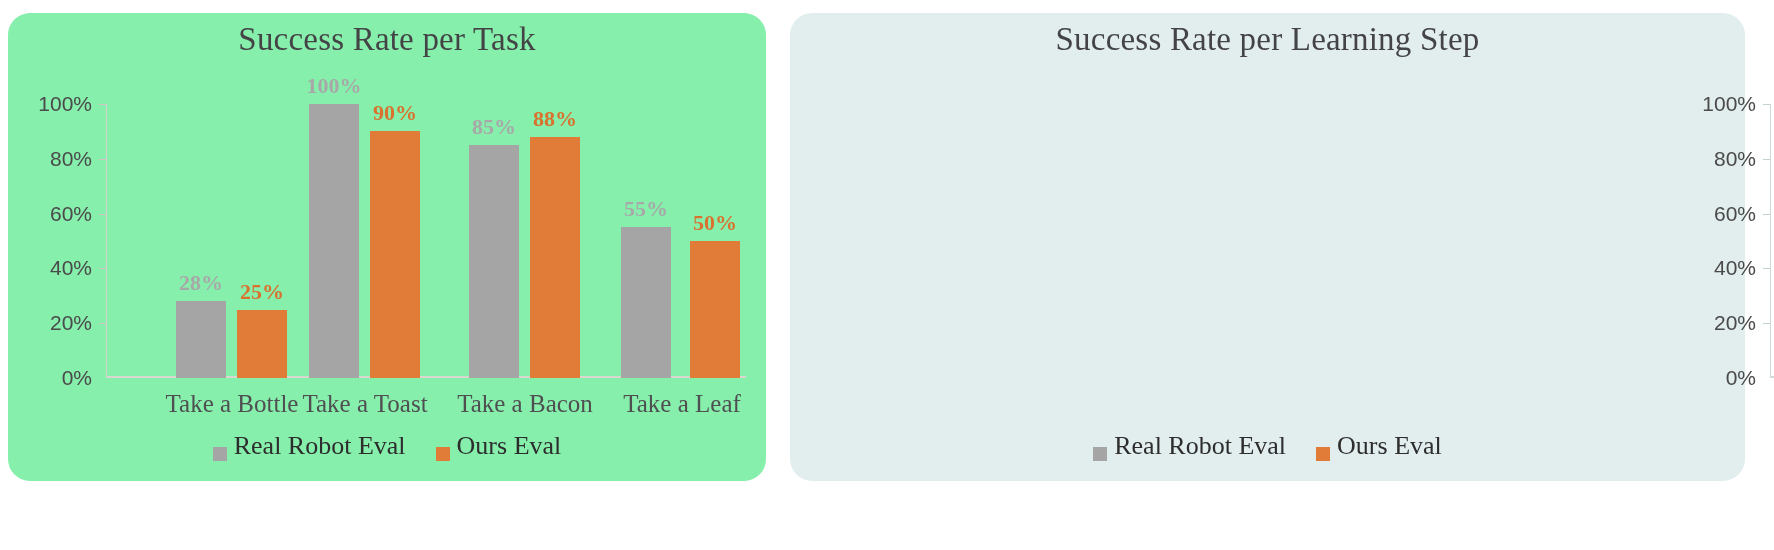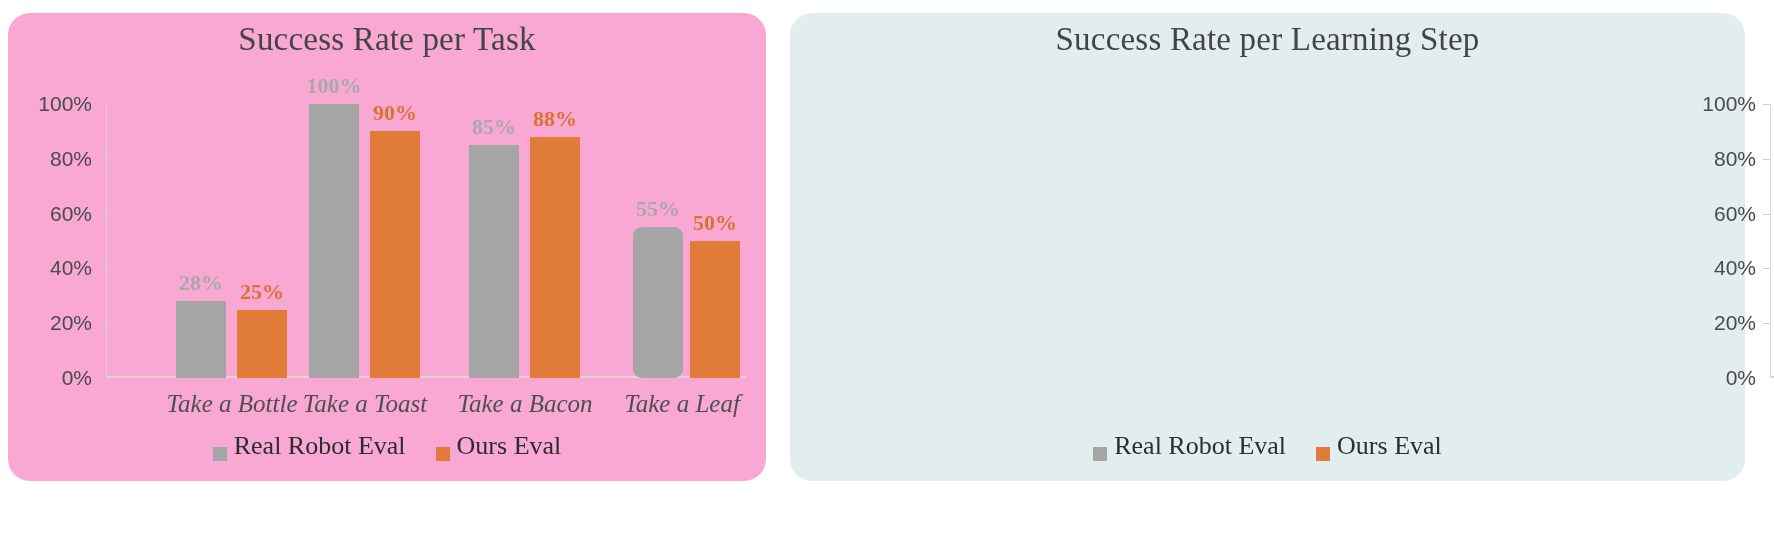--- a/index.html
+++ b/index.html
@@ -12,21 +12,21 @@
   .stage{position:relative;width:1774px;height:550px;}
 
   
   .panel{
     position:absolute;
     border-radius:22px;
     box-sizing:border-box;
   }
   #panel-task{
     left:8px;top:13px;width:758px;height:468px;
-    background:#f9a8d4;
+    background:#86efac;
   }
   #panel-step{
     left:790px;top:13px;width:955px;height:468px;
     background:#e2eeee;
   }
 
   .chart-title{
     position:absolute;left:0;right:0;top:8px;
     text-align:center;
     font-family:"Liberation Serif", serif;
@@ -89,21 +89,20 @@
     white-space:nowrap;
   }
   .lab-gray-soft{color:#a8a8a8;}
   .lab-orange{color:#d9712f;}
 
   .cat-label{
     position:absolute;
     top:100%;margin-top:12px;
     left:50%;transform:translateX(-50%);
     font-family:"Liberation Serif", serif;
-    font-style:italic;
     font-size:25px;
     color:#4f4f51;
     white-space:nowrap;
   }
 
   
   .legend{
     position:absolute;
     display:flex;
     align-items:center;
@@ -173,21 +172,21 @@
         <div class="bar gray" style="left:16px;width:50px;height:85%;">
           <span class="bar-label lab-gray-soft">85%</span>
         </div>
         <div class="bar orange" style="left:77px;width:50px;height:88%;">
           <span class="bar-label lab-orange">88%</span>
         </div>
         <span class="cat-label" style="left:72px;text-align:center;">Take a Bacon</span>
       </div>
 
       <div class="group" style="left:507px;width:160px;">
-        <div class="bar gray" style="left:20px;width:50px;height:55%;border-radius:9px;">
+        <div class="bar gray" style="left:8px;width:50px;height:55%;">
           <span class="bar-label lab-gray-soft">55%</span>
         </div>
         <div class="bar orange" style="left:77px;width:50px;height:50%;">
           <span class="bar-label lab-orange">50%</span>
         </div>
         <span class="cat-label" style="left:69px;">Take a Leaf</span>
       </div>
     </div>
 
     <div class="legend" id="legend-task">

